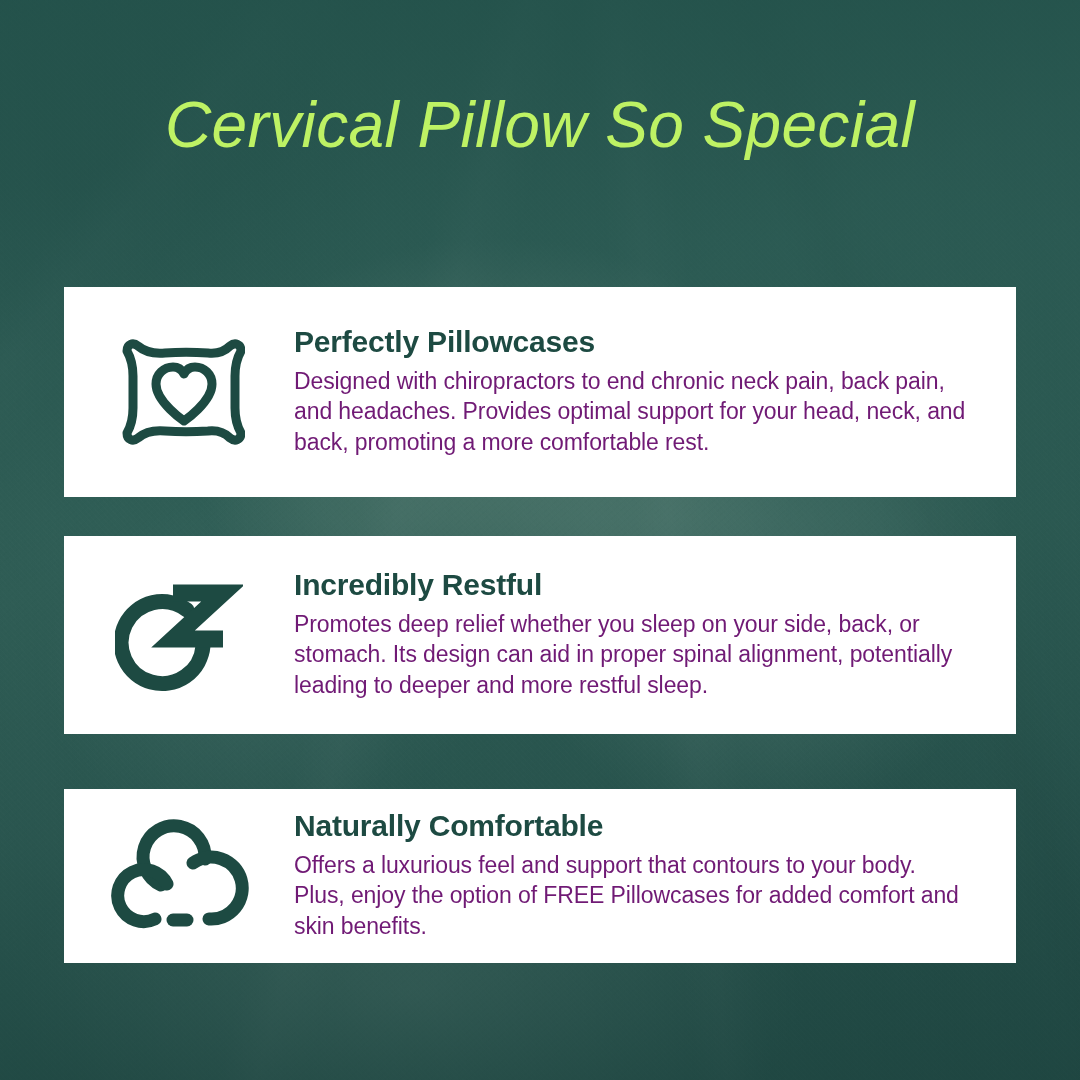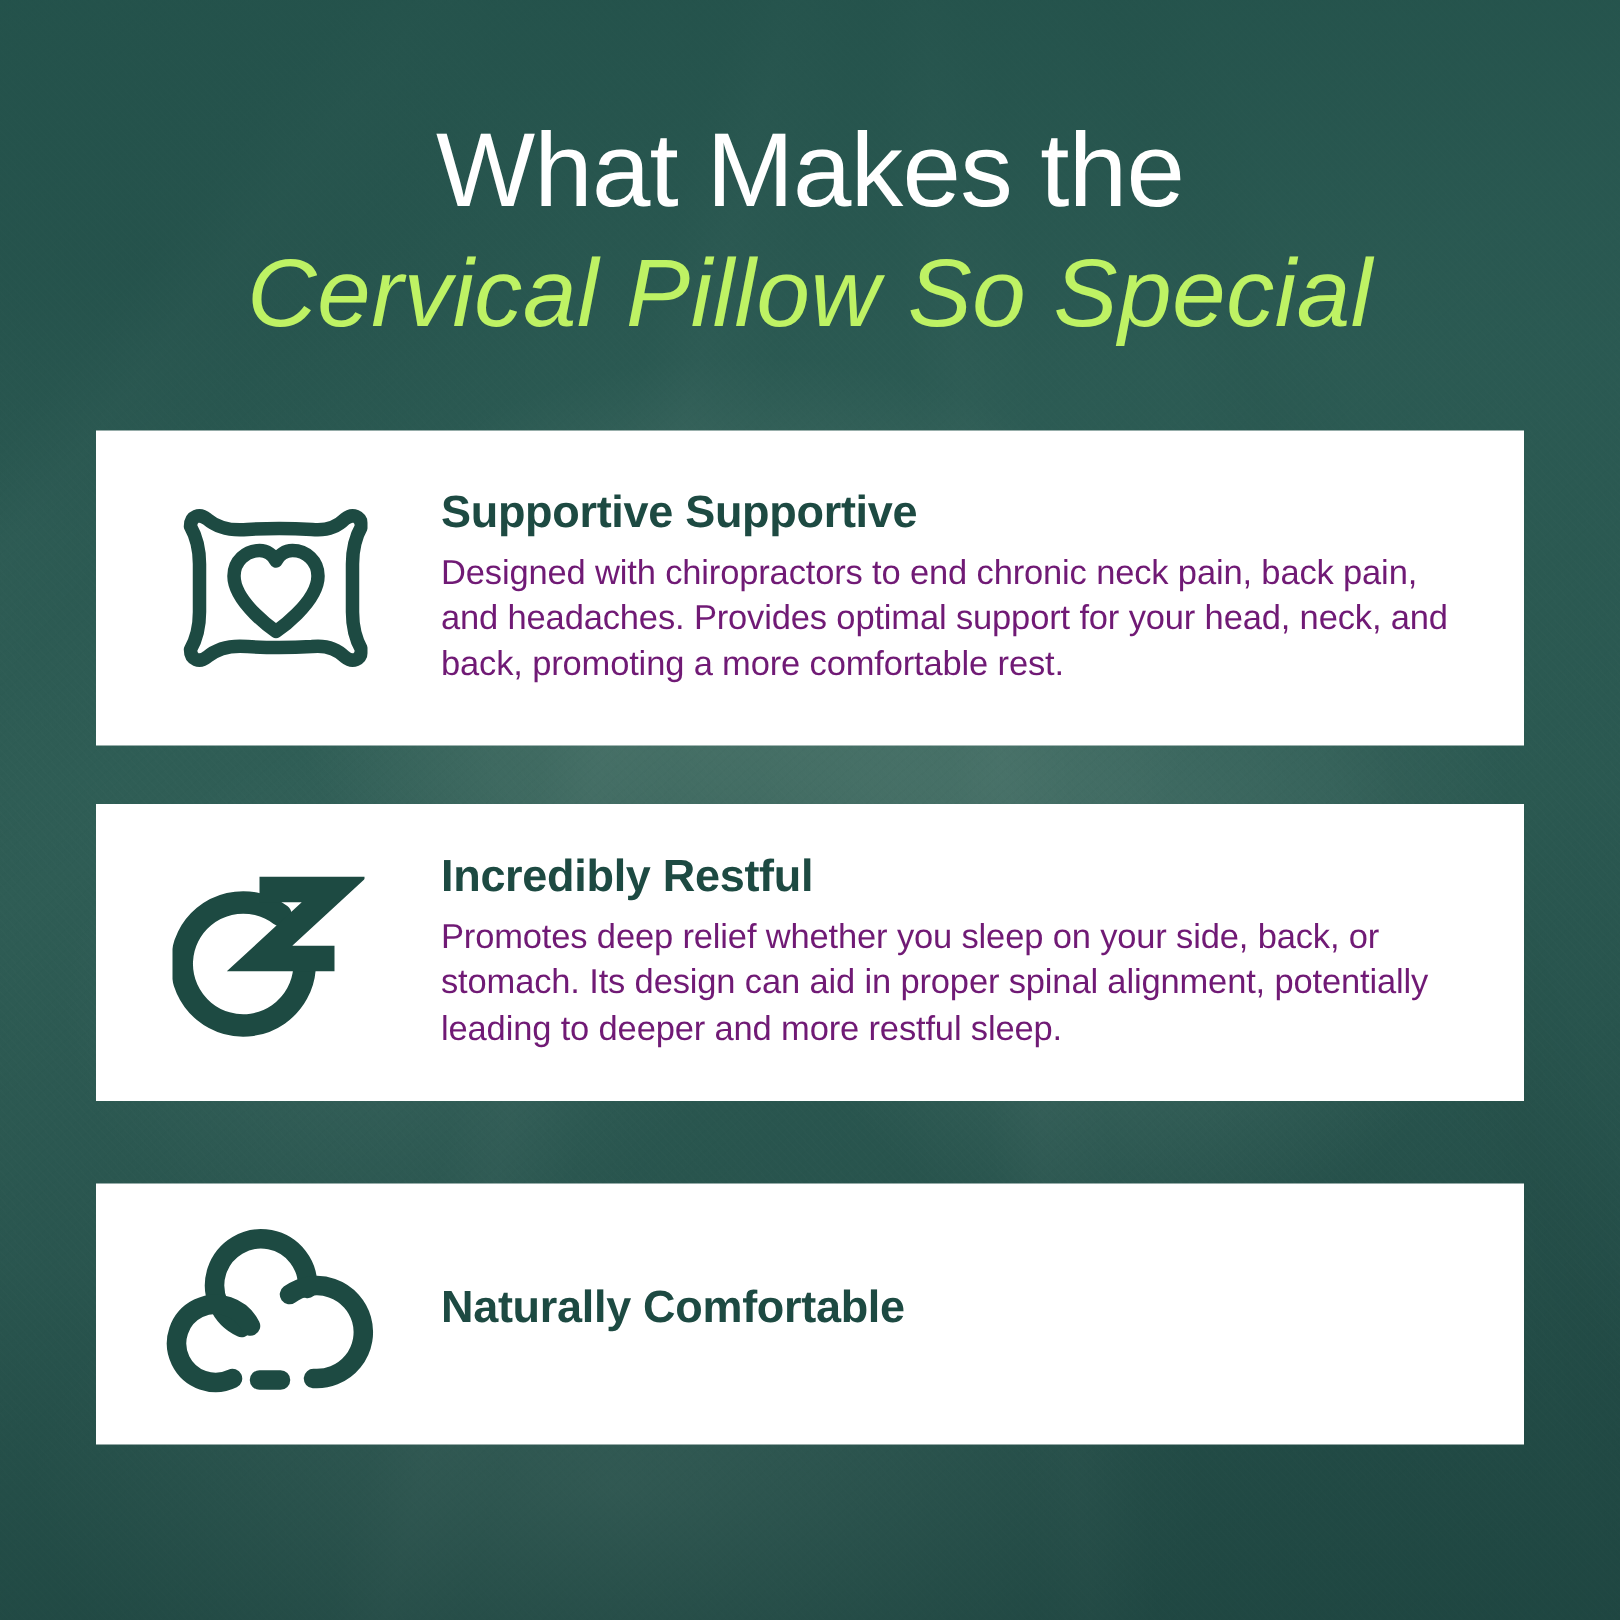--- a/index.html
+++ b/index.html
@@ -156,35 +156,34 @@
 <body>
 
 <div id="infographic">
 
   <div class="bg-photo"></div>
   <div class="bg-folds"></div>
   <div class="bg-texture"></div>
   <div class="bg-tint"></div>
 
   <div class="header">
-    <span class="title-line-1">What Makes the</span>
     <span class="title-line-2">Cervical Pillow So Special</span>
   </div>
 
   <div class="cards">
 
     <div class="card card--1">
       <div class="card-icon">
         <svg width="132" height="108" viewBox="0 0 132 108" fill="none" aria-hidden="true">
           <path d="M14 13 C14 6, 20 4, 25 8 C32 14, 41 16, 52 15 C66 14, 80 14, 95 15 C104 16, 111 14, 117 8 C122 4, 128 6, 128 13 C124 20, 122 28, 122 38 L122 70 C122 80, 124 88, 128 95 C128 102, 122 104, 117 100 C111 94, 104 92, 95 93 C80 94, 66 94, 52 93 C41 92, 32 94, 25 100 C20 104, 14 102, 14 95 C18 88, 20 80, 20 70 L20 38 C20 28, 18 20, 14 13 Z" stroke="#1d4a42" stroke-width="9" stroke-linejoin="round" stroke-linecap="round" fill="none"></path>
           <path d="M71 83 C71 83, 43 64, 43 46 C43 36, 51 29, 60 29 C65 29, 69 32, 71 36 C73 32, 77 29, 82 29 C91 29, 99 36, 99 46 C99 64, 71 83, 71 83 Z" stroke="#1d4a42" stroke-width="9" stroke-linejoin="round" stroke-linecap="round" fill="none"></path>
         </svg>
       </div>
       <div class="card-body">
-        <h2 class="card-title">Supportive Supportive</h2>
+        <h2 class="card-title">Perfectly Pillowcases</h2>
         <p class="card-text">Designed with chiropractors to end chronic neck pain, back pain, and headaches. Provides optimal support for your head, neck, and back, promoting a more comfortable rest.</p>
       </div>
     </div>
 
     <div class="card card--2">
       <div class="card-icon">
         <svg width="128" height="124" viewBox="0 0 128 124" fill="none" aria-hidden="true">
           <path d="M72 37 A41 41 0 1 0 88 73" stroke="#1d4a42" stroke-width="15" stroke-linecap="round" fill="none"></path>
           <path d="M58 20 L108 20 L58 66 L108 66" stroke="#1d4a42" stroke-width="17" stroke-linejoin="miter" stroke-linecap="butt" fill="none"></path>
         </svg>
@@ -203,17 +202,18 @@
 
           <path d="M84 48 A31 31 0 1 1 100 104" stroke="#1d4a42" stroke-width="13" stroke-linecap="round" fill="none"></path>
 
           <path d="M58 69 A26 26 0 1 0 46 104" stroke="#1d4a42" stroke-width="13" stroke-linecap="round" fill="none"></path>
 
           <path d="M64 105 L78 105" stroke="#1d4a42" stroke-width="13" stroke-linecap="round" fill="none"></path>
         </svg>
       </div>
       <div class="card-body">
         <h2 class="card-title">Naturally Comfortable</h2>
+        <p class="card-text">Offers a luxurious feel and support that contours to your body. Plus, enjoy the option of FREE Pillowcases for added comfort and skin benefits.</p>
       </div>
     </div>
 
   </div>
 </div>
 
 </body></html>

